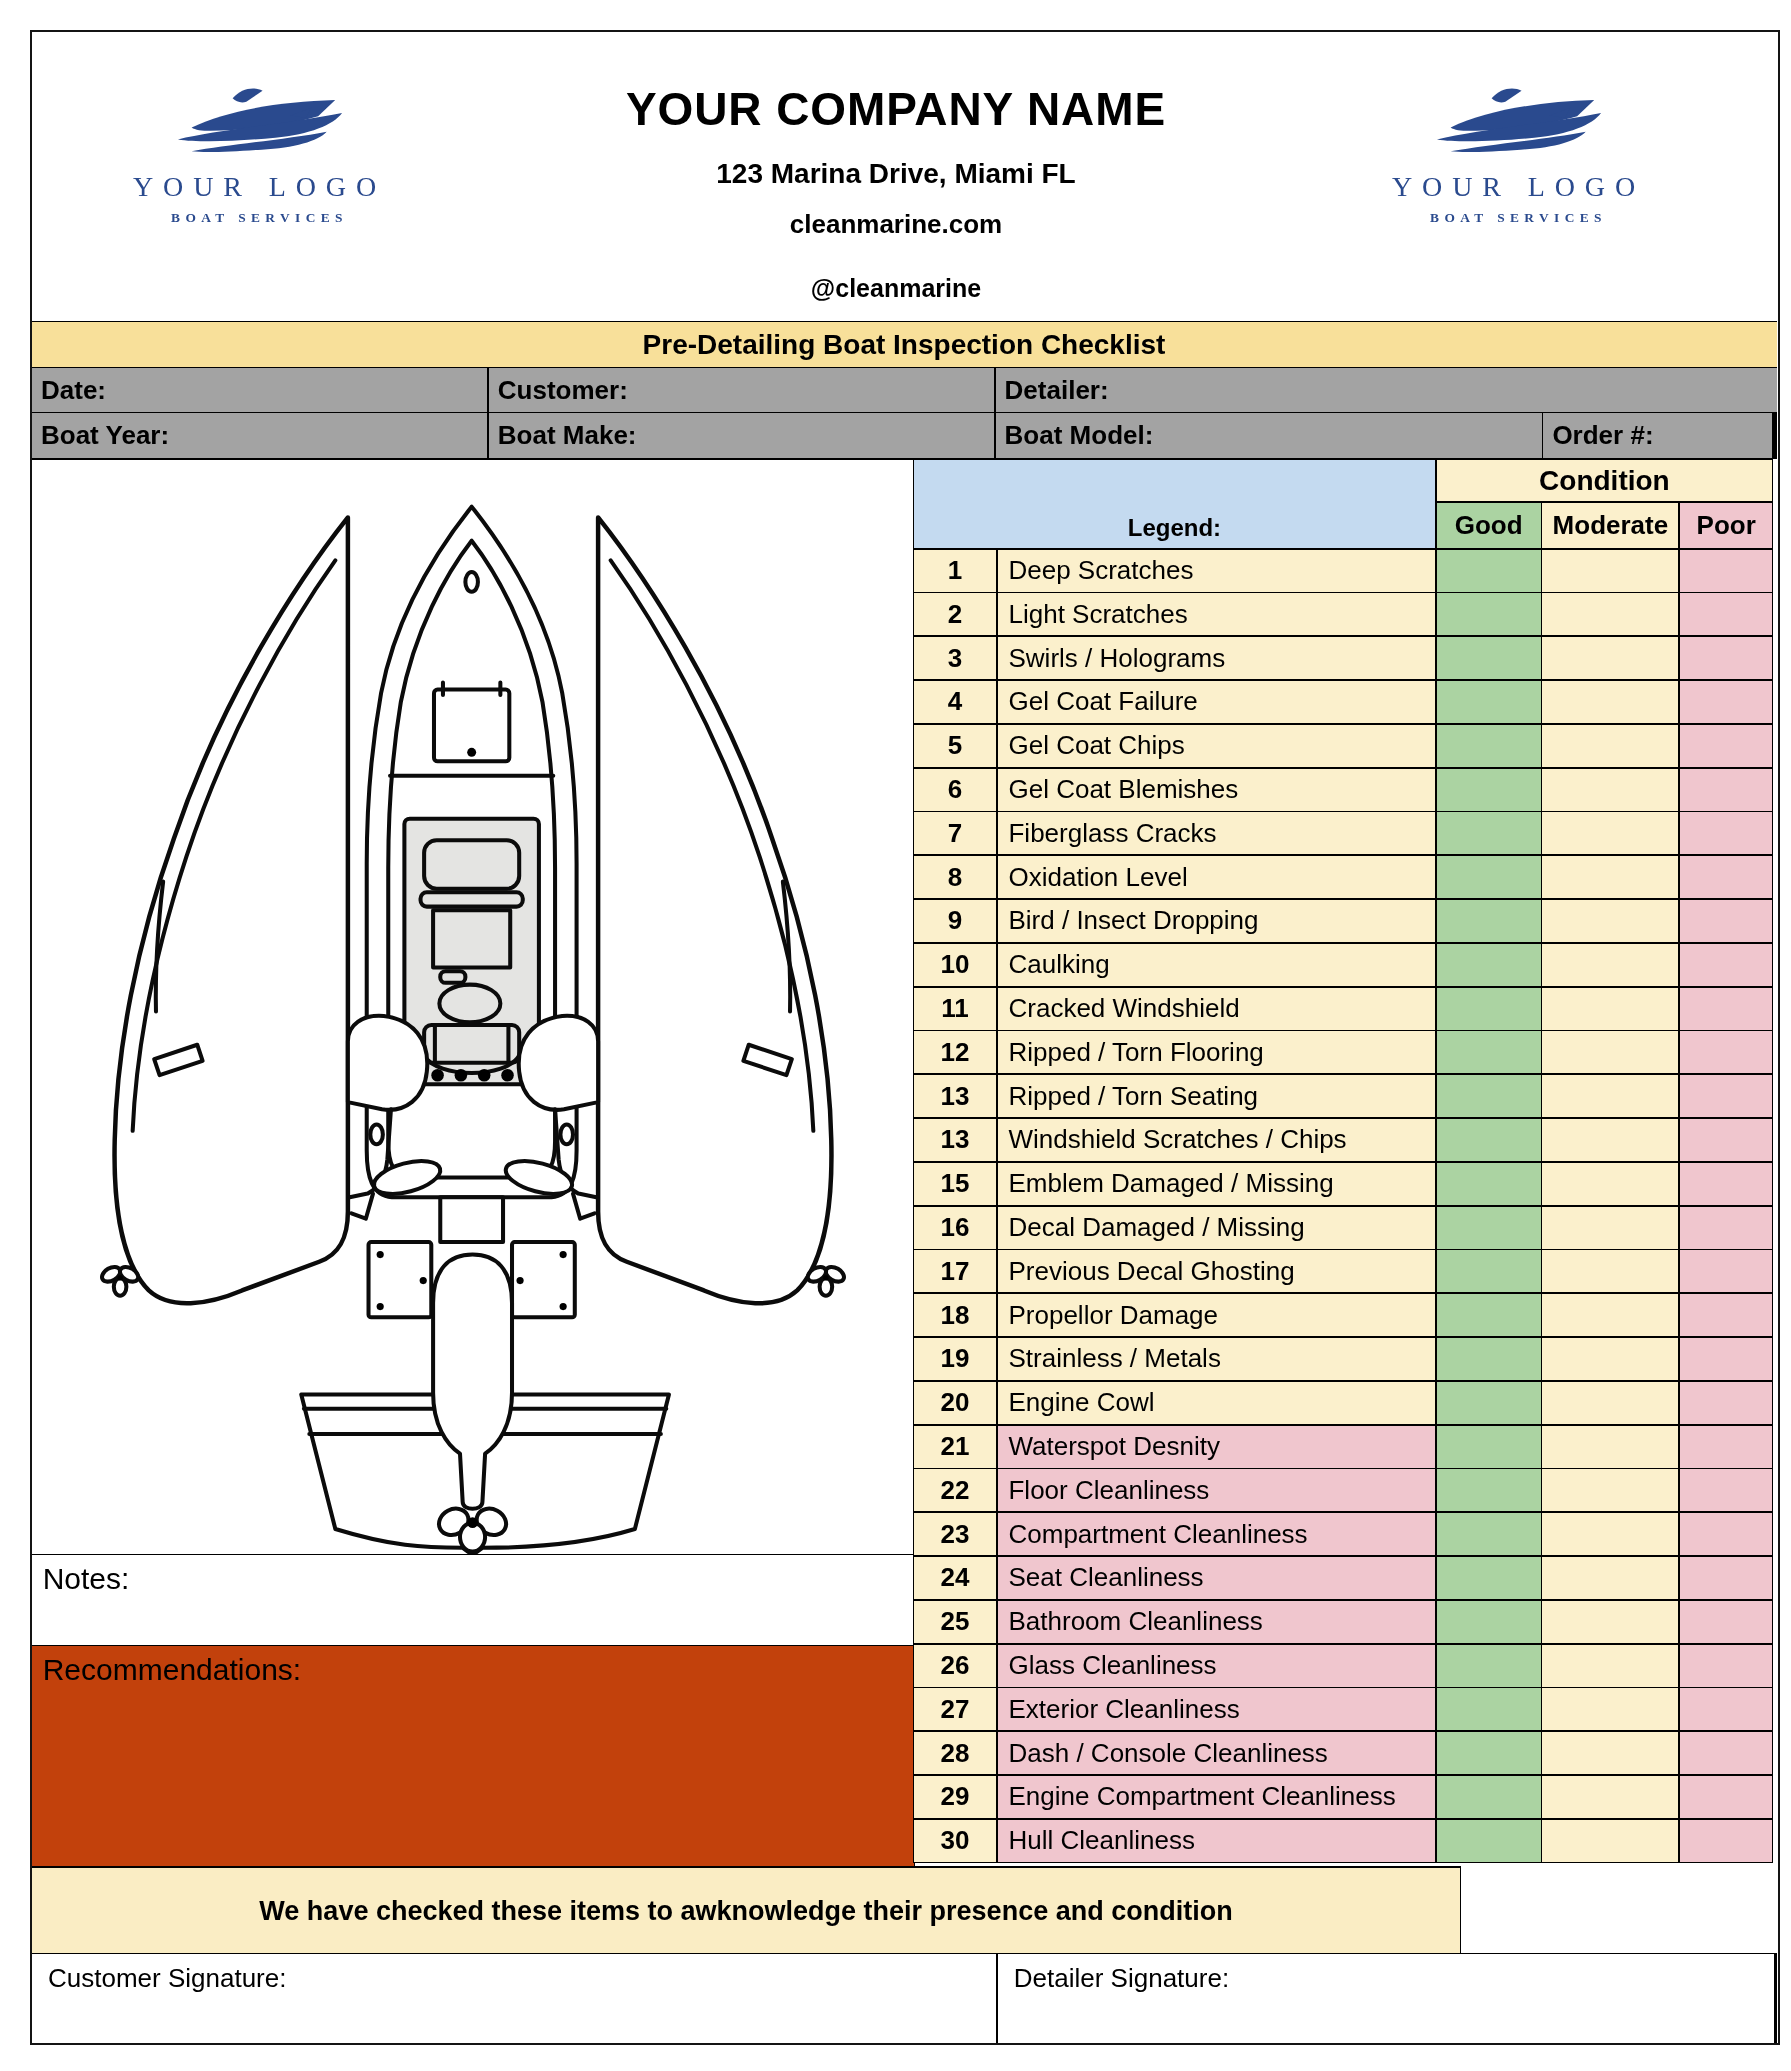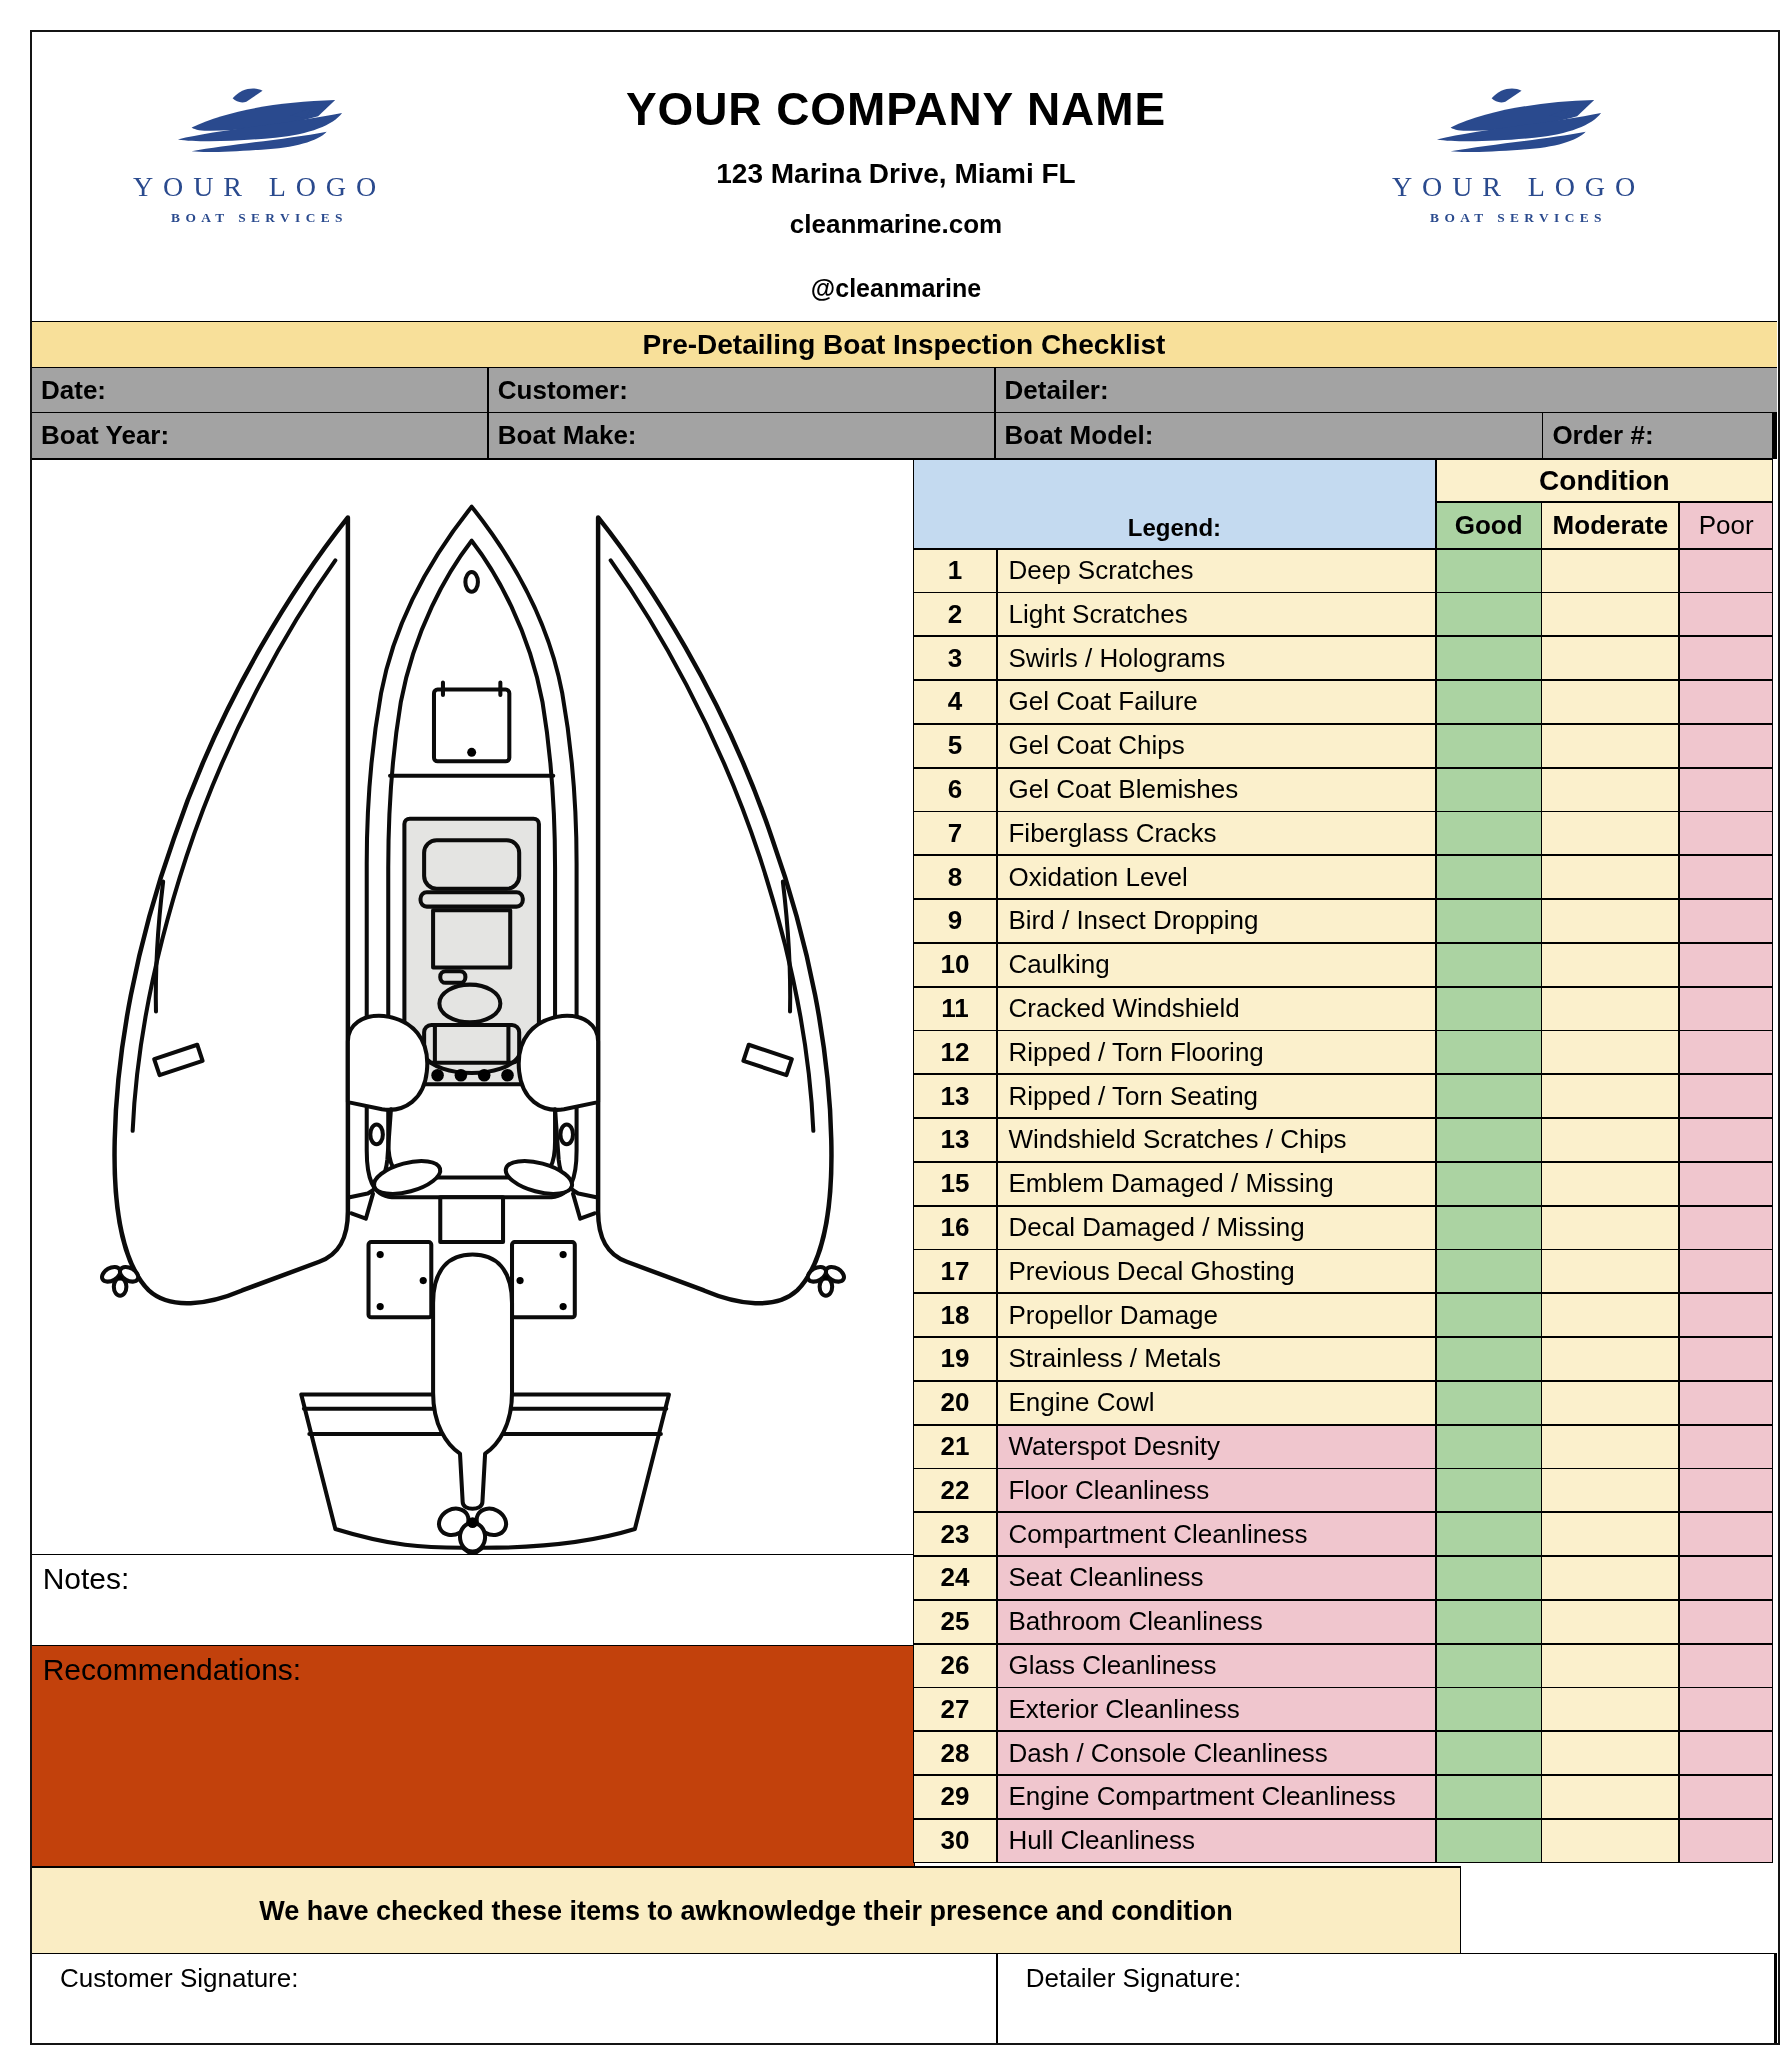--- a/index.html
+++ b/index.html
@@ -50,34 +50,34 @@
 
   
   .checklist{position:absolute;left:913px;top:459px;background:#000;border:1.8px solid #000;display:grid;
     grid-template-columns:82px 437px 104px 136px 92px;grid-template-rows:41px 45px;grid-auto-rows:42px;gap:1.8px;}
   .ccell{display:flex;align-items:center;}
   .legend-cell{grid-column:1/3;grid-row:1/3;background:var(--blue);align-items:flex-end;justify-content:center;
     font-size:24px;font-weight:bold;padding-bottom:5.4px;}
   .cond-cell{grid-column:3/6;background:var(--cream);justify-content:center;font-size:28px;font-weight:bold;}
   .hdr-good{background:var(--green);justify-content:center;font-size:26px;font-weight:bold;}
   .hdr-mod{background:var(--cream);justify-content:center;font-size:26px;font-weight:bold;}
-  .hdr-poor{background:var(--pink);justify-content:center;font-size:26px;font-weight:normal;align-items:center;}
+  .hdr-poor{background:var(--pink);justify-content:center;font-size:26px;font-weight:bold;align-items:center;}
   .c-num{background:var(--cream);justify-content:center;font-size:26px;font-weight:bold;}
   .c-label{background:var(--cream);padding-left:10.7px;font-size:26px;}
   .c-label.pink{background:var(--pink);}
   .c-good{background:var(--green);}
   .c-mod{background:var(--cream);}
   .c-poor{background:var(--pink);}
 
   
   .ack-band{position:absolute;left:31px;top:1866px;width:1430px;height:90px;background:var(--band);
     border-top:2.7px solid #000;border-bottom:2.7px solid #000;border-left:1.8px solid #000;border-right:1.8px solid #000;
     display:flex;align-items:center;justify-content:center;font-size:27px;font-weight:bold;}
   .sig-grid{left:31px;top:1953px;width:1746px;height:91px;grid-template-columns:964px 776px;}
-  .sig-cell{background:#fff;font-size:26px;font-weight:normal;padding:9px 0 0 28px;display:block;}
+  .sig-cell{background:#fff;font-size:26px;font-weight:normal;padding:9px 0 0 16px;display:block;}
 </style>
 </head>
 <body>
 
 <div class="page">
 
   <div class="logo-block logo-left">
     <svg class="logo-art" viewBox="0 0 220 100">
       <g fill="#2A4A8E">
         <path d="M78,20 C88,8 103,6 113,11 L94,24 C88,26 82,24 78,20 Z"></path>

